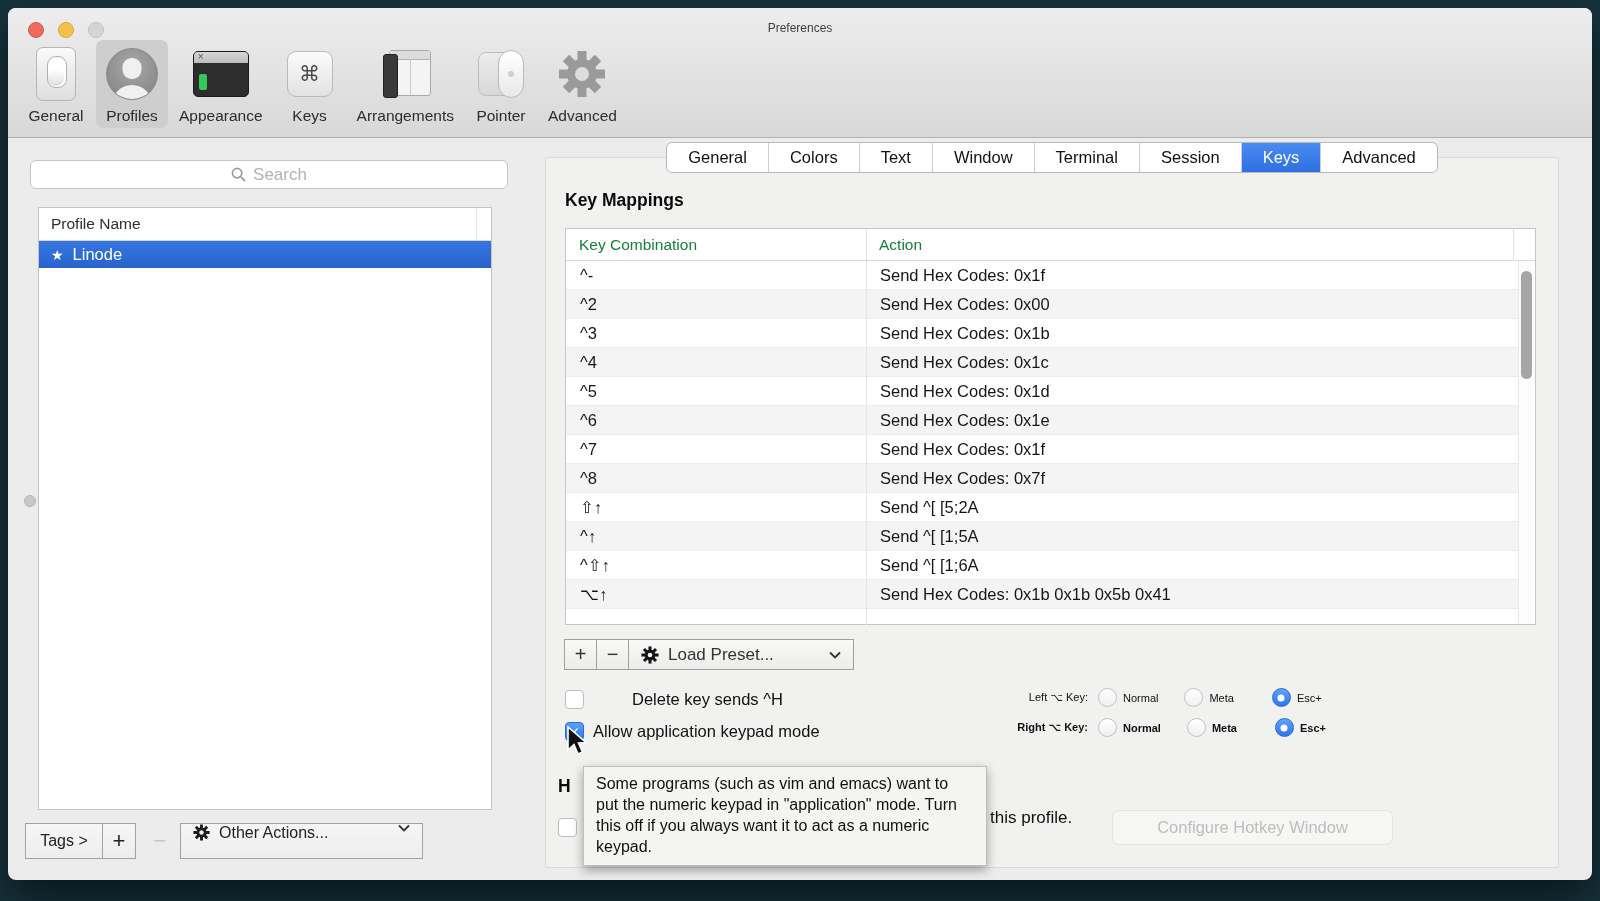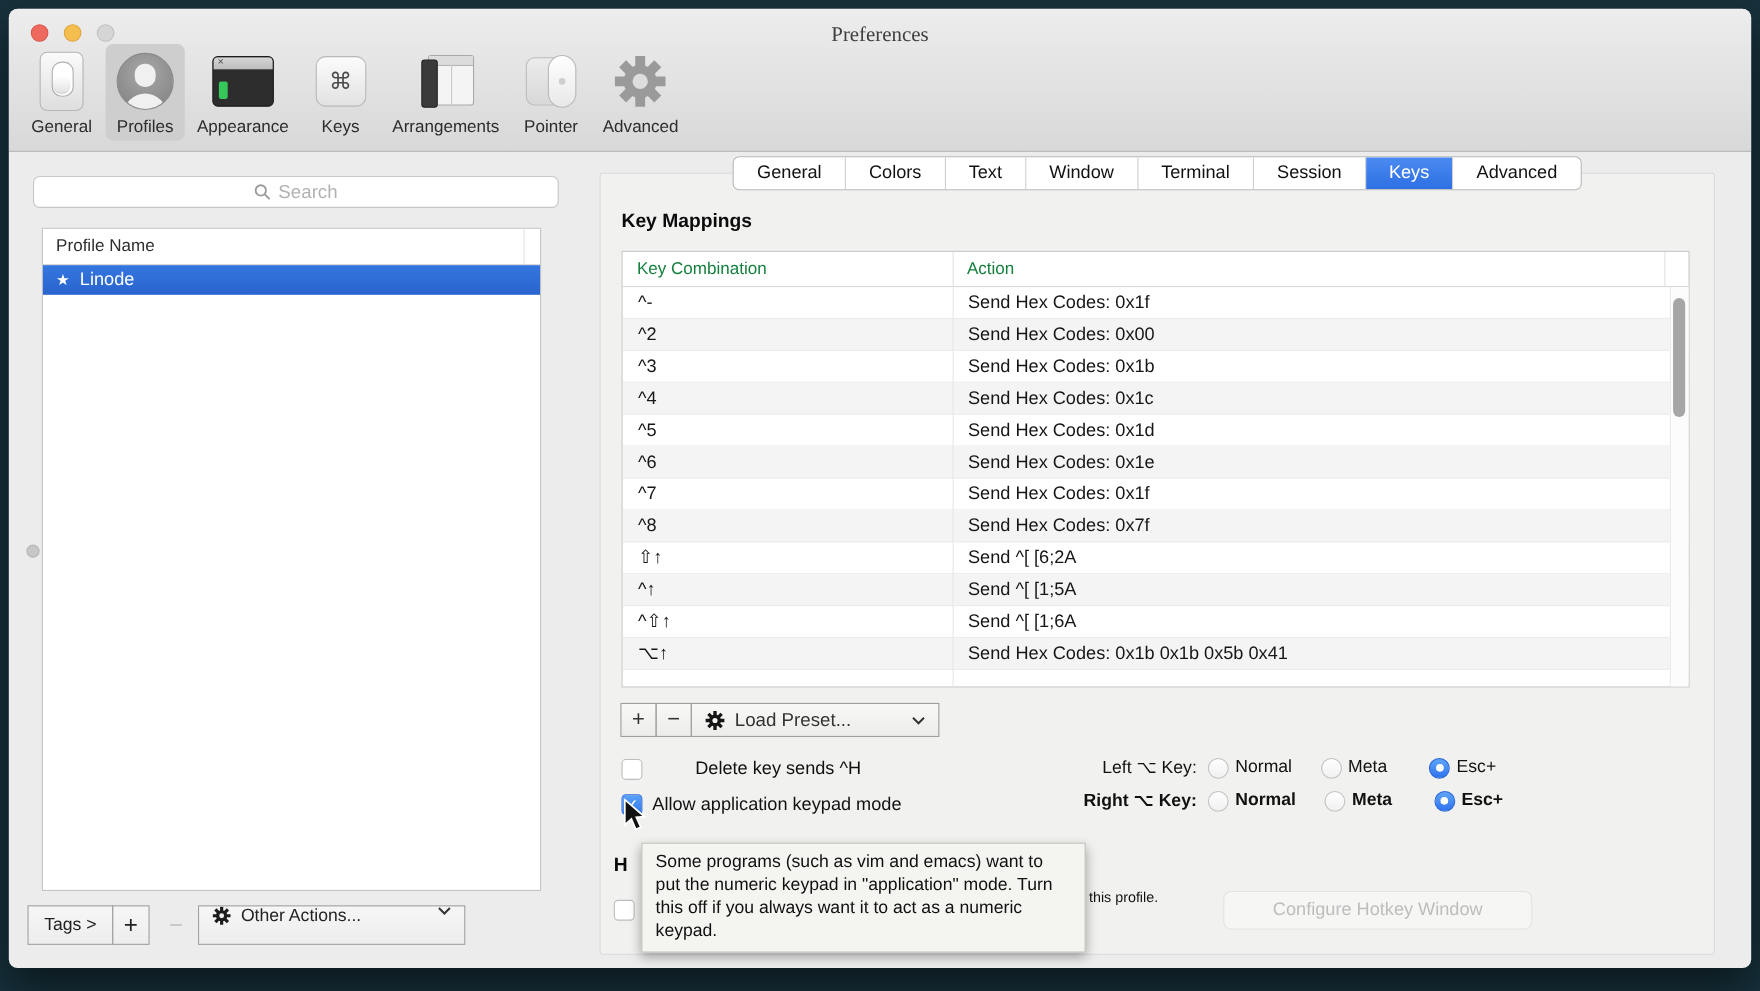--- a/index.html
+++ b/index.html
@@ -22,21 +22,21 @@
     position:absolute; left:0; top:0; right:0; height:130px;
     background:linear-gradient(#ededed,#d8d8d8);
     border-bottom:1px solid #b0b0b0;
   }
   .traffic { position:absolute; top:14px; width:16px; height:16px; border-radius:50%; }
   .t-red   { left:20px; background:#ee6a5f; border:1px solid #d9564c; }
   .t-yellow{ left:50px; background:#f5bf4f; border:1px solid #dfa73c; }
   .t-gray  { left:80px; background:#d5d5d5; border:1px solid #c0c0c0; }
   .wintitle {
     position:absolute; top:13px; left:0; right:0; text-align:center;
-    font-size:19px; color:#3f3f3f;font-family:Liberation Serif, serif;
+    font-size:12px; color:#3f3f3f;
   }
 
   
   .toolbar { position:absolute; left:12px; top:32px; display:flex; align-items:flex-end; gap:4px; }
   .titem { display:flex; flex-direction:column; align-items:center; padding:5px 7px 3px; border-radius:7px; }
   .titem.selected { background:#cecece; }
   .tlabel { font-size:15.5px; color:#2c2c2c; margin-top:4px; }
   .ticon { width:58px; height:58px; position:relative; display:flex; align-items:center; justify-content:center; }
 
   .ic-general { width:40px; height:54px; background:linear-gradient(#fafafa,#dedede); border:1px solid #b6b6b6; border-radius:7px; position:relative; }
@@ -136,31 +136,31 @@
   .ctl.plus  { left:557px; width:33px; font-weight:300; }
   .ctl.minus { width:33px; font-weight:300; }
   .ctl.preset{ width:226px; gap:9px; font-size:17px; padding:0 12px; justify-content:flex-start; }
   .ctl.preset .chev { margin-left:auto; }
 
   .checkbox { width:19px; height:19px; background:#fff; border:1px solid #bdbdbd; border-radius:4px; flex:0 0 auto; }
   .checkbox.checked { background:linear-gradient(#57a1f8,#3276f0); border-color:#2e6bd8; color:#fff;
                       display:flex; align-items:center; justify-content:center; font-size:14px; font-weight:bold; }
   .optrow { position:absolute; display:flex; align-items:center; gap:9px; font-size:16.5px; color:#111; }
 
-  .radiorow { position:absolute; display:flex; align-items:center; font-size:16px; color:#111; }
+  .radiorow { position:absolute; display:flex; align-items:center; font-size:11px; color:#111; }
   .rlabel { width:180px; text-align:right; margin-right:10px; }
   .radio { width:19px; height:19px; border-radius:50%; background:linear-gradient(#ffffff,#f0f0f0); border:1px solid #c2c2c2; flex:0 0 auto; }
   .radio.selected { background:linear-gradient(#5fa5f9,#2f73ef); border-color:#2c67d6; position:relative; }
   .radio.selected::after { content:""; position:absolute; left:50%; top:50%; transform:translate(-50%,-50%); width:7px; height:7px; border-radius:50%; background:#fff; }
   .rtext { margin-left:6px; }
   .g1 { margin-left:0; } .g2 { margin-left:26px; } .g3 { margin-left:38px; }
 
   .hfrag { position:absolute; left:550px; top:768px; font-size:17.5px; font-weight:bold; color:#0b0b0b; z-index:1; }
   .partialcb { position:absolute; left:550px; top:810px; z-index:1; }
-  .profiletext { position:absolute; left:982px; top:800px; font-size:13px; color:#111; }
+  .profiletext { position:absolute; left:982px; top:800px; font-size:17px; color:#111; }
   .configbtn {
     position:absolute; left:1104px; top:802px; width:281px; height:35px;
     background:#f6f6f5; border:1px solid #e3e3e1; border-radius:7px;
     color:#bdbdbd; font-size:16.5px; display:flex; align-items:center; justify-content:center;
   }
 
   .tooltip {
     position:absolute; left:575px; top:758px; width:404px;
     background:#f4f4f1; border:1px solid #bfbfba;
     box-shadow:0 4px 10px rgba(0,0,0,.35);
@@ -332,21 +332,21 @@
       <div class="trow">
           <span class="tkey">^7</span>
           <span class="tact">Send Hex Codes: 0x1f</span>
         </div>
       <div class="trow">
           <span class="tkey">^8</span>
           <span class="tact">Send Hex Codes: 0x7f</span>
         </div>
       <div class="trow">
           <span class="tkey">⇧↑</span>
-          <span class="tact">Send ^[ [6;2A</span>
+          <span class="tact">Send ^[ [5;2A</span>
         </div>
       <div class="trow">
           <span class="tkey">^↑</span>
           <span class="tact">Send ^[ [1;5A</span>
         </div>
       <div class="trow">
           <span class="tkey">^⇧↑</span>
           <span class="tact">Send ^[ [1;6A</span>
         </div>
       <div class="trow">

